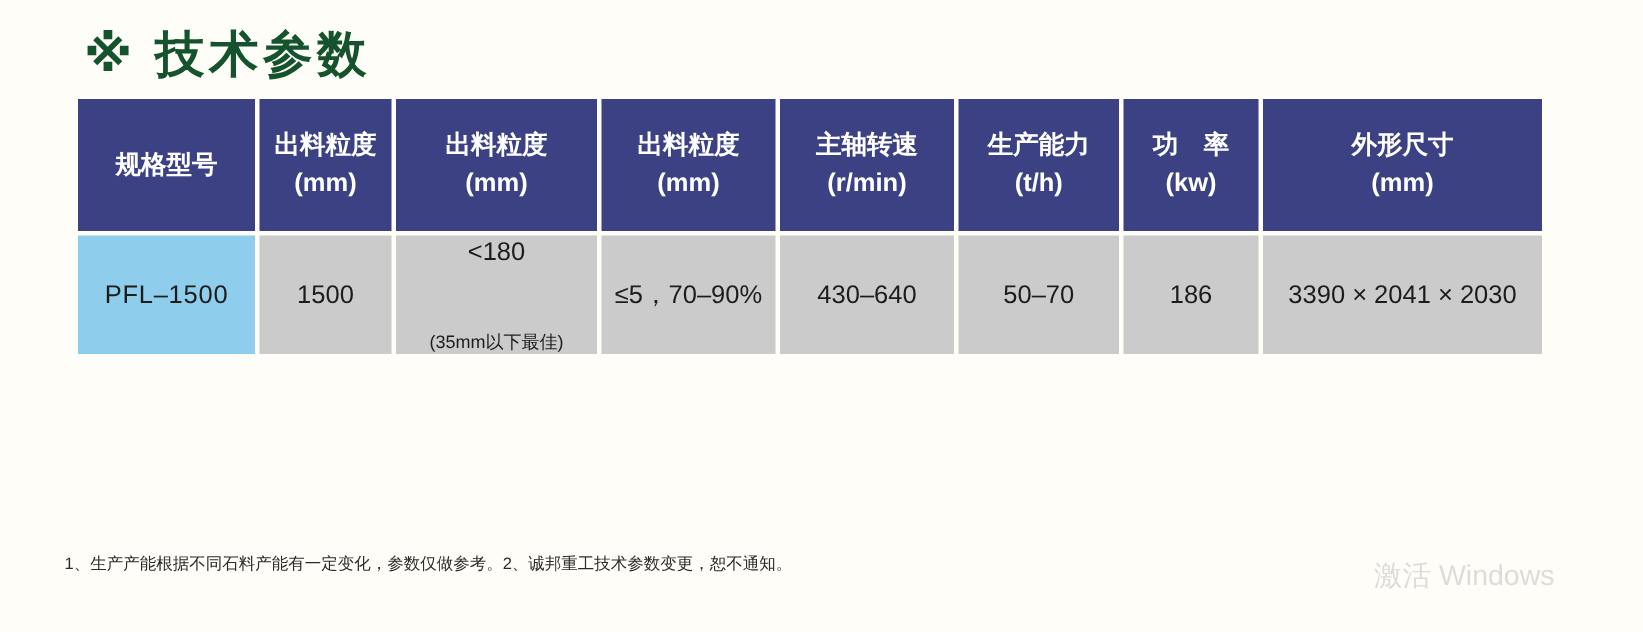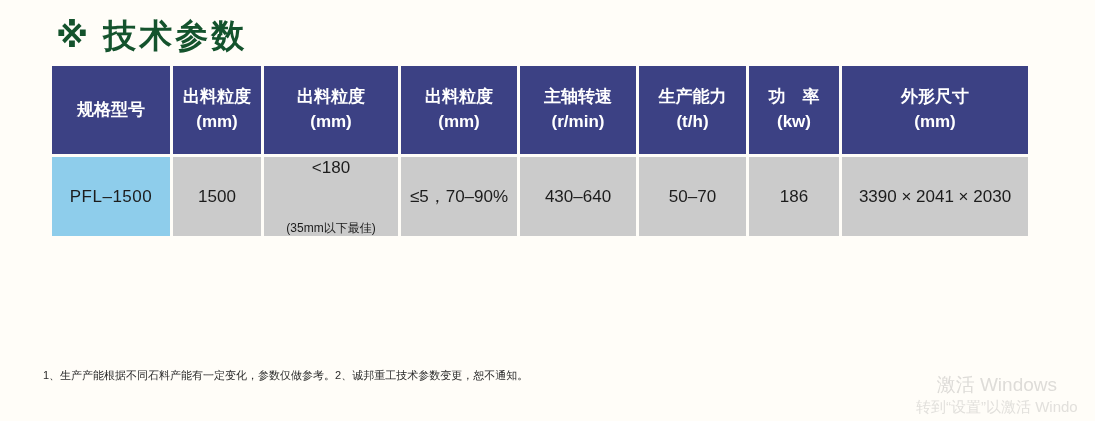--- a/index.html
+++ b/index.html
@@ -59,21 +59,21 @@
     left: 43px; top: 368px;
     margin: 0;
     font-size: 11px;
     color: #2b2b2b;
     white-space: nowrap;
   }
   .watermark {
     position: absolute;
     left: 916px; top: 374px;
     white-space: nowrap;
-    text-align: center;
+    text-align: right;
   }
   .wm-line1 { font-size: 19px; color: #dedcd8; line-height: 1.2; }
   .wm-line2 { font-size: 15px; color: #e2e0dc; line-height: 1.35; }
 </style>
 </head>
 <body>
 
 <h1 class="title">※ 技术参数</h1>
 
 <table class="spec-table">
@@ -136,14 +136,13 @@
       <td>186</td>
       <td>3390 × 2041 × 2030</td>
     </tr>
   </tbody>
 </table>
 
 <p class="footnote">1、生产产能根据不同石料产能有一定变化，参数仅做参考。2、诚邦重工技术参数变更，恕不通知。</p>
 
 <div class="watermark">
   <div class="wm-line1">激活 Windows</div>
-  <div class="wm-line2">转到“设置”以激活 Windo</div>
 </div>
 
 </body></html>

